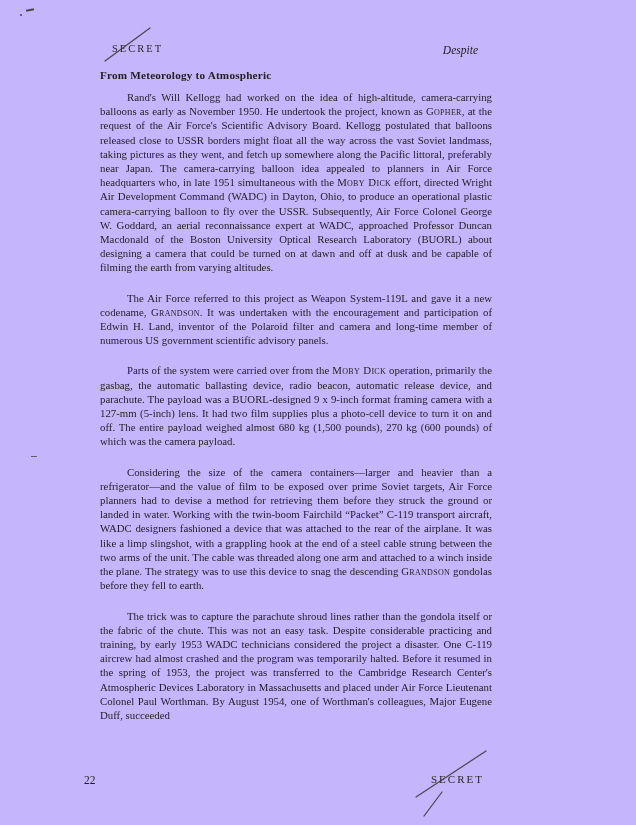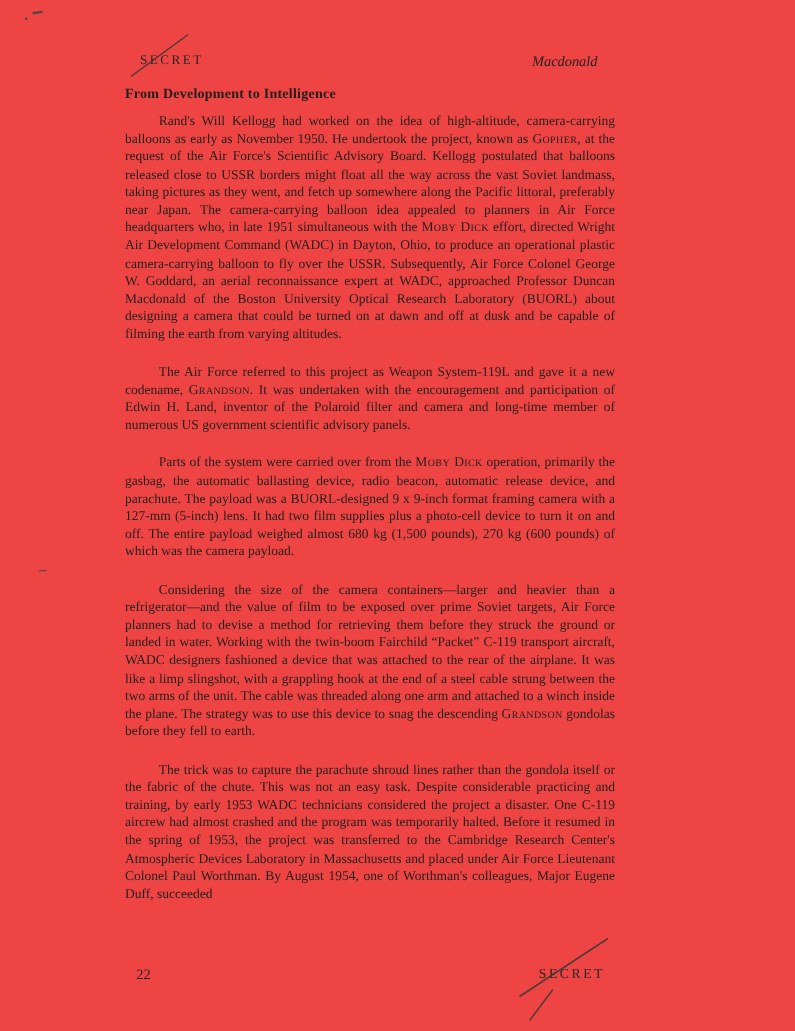--- a/index.html
+++ b/index.html
@@ -4,21 +4,21 @@
 <style>
   html, body { margin: 0; padding: 0; }
   body {
     width: 636px; height: 825px;
     background: #d8d8d4;
     font-family: "Liberation Serif", "DejaVu Serif", serif;
   }
   .page {
     position: relative;
     width: 636px; height: 825px;
-    background: #ef4444;
+    background: #c4b5fd;
     overflow: hidden;
     color: #221f1b;
   }
   
   .strikes {
     position: absolute; left: 0; top: 0;
     pointer-events: none;
   }
   .strikes line { stroke: #3c3a36; stroke-width: 1.2; stroke-linecap: round; opacity: .9; }
 
@@ -58,21 +58,21 @@
     color: #211f1c;
   }
   .body-text p {
     margin: 0 0 16px 0;
     text-indent: 27px;
   }
   .sc { font-variant: small-caps; letter-spacing: .3px; margin-top: 37px; }
 
   .page-number {
     position: absolute;
-    left: 109px; top: 774px;
+    left: 84px; top: 774px;
     font-size: 11.5px;
     text-align: center;
   }
 
   
   .artifact { position: absolute; background: #4a4641; }
   .a1 { left: 26px; top: 9px;  width: 8px; height: 1.6px; transform: rotate(-10deg); }
   .a2 { left: 20px; top: 14px; width: 2px; height: 2px; border-radius: 50%; }
   .a3 { left: 31px; top: 456px; width: 6px; height: 1.3px; opacity: .8; }
 </style>
@@ -80,23 +80,23 @@
 <body>
 
 <div class="page">
 
   <div class="artifact a1"></div>
   <div class="artifact a2"></div>
   <div class="artifact a3"></div>
 
   <div class="stamp stamp-top">SECRET</div>
 
-  <div class="running-head">Macdonald</div>
+  <div class="running-head">Despite</div>
 
-  <h1 class="title">From Development to Intelligence</h1>
+  <h1 class="title">From Meteorology to Atmospheric</h1>
 
   <div class="body-text">
     <p><span>Rand's Will Kellogg had worked on the idea of high-altitude, camera-carrying balloons as early as November 1950. He undertook the project, known as </span><span class="sc">Gopher</span><span>, at the request of the Air Force's Scientific Advisory Board. Kellogg postulated that balloons released close to USSR borders might float all the way across the vast Soviet landmass, taking pictures as they went, and fetch up somewhere along the Pacific littoral, preferably near Japan. The camera-carrying balloon idea appealed to planners in Air Force headquarters who, in late 1951 simultaneous with the </span><span class="sc">Moby Dick</span><span> effort, directed Wright Air Development Command (WADC) in Dayton, Ohio, to produce an operational plastic camera-carrying balloon to fly over the USSR. Subsequently, Air Force Colonel George W. Goddard, an aerial reconnaissance expert at WADC, approached Professor Duncan Macdonald of the Boston University Optical Research Laboratory (BUORL) about designing a camera that could be turned on at dawn and off at dusk and be capable of filming the earth from varying altitudes.</span></p>
 
     <p><span>The Air Force referred to this project as Weapon System-119L and gave it a new codename, </span><span class="sc">Grandson</span><span>. It was undertaken with the encouragement and participation of Edwin H. Land, inventor of the Polaroid filter and camera and long-time member of numerous US government scientific advisory panels.</span></p>
 
     <p><span>Parts of the system were carried over from the </span><span class="sc">Moby Dick</span><span> operation, primarily the gasbag, the automatic ballasting device, radio beacon, automatic release device, and parachute. The payload was a BUORL-designed 9 x 9-inch format framing camera with a 127-mm (5-inch) lens. It had two film supplies plus a photo-cell device to turn it on and off. The entire payload weighed almost 680 kg (1,500 pounds), 270 kg (600 pounds) of which was the camera payload.</span></p>
 
     <p><span>Considering the size of the camera containers—larger and heavier than a refrigerator—and the value of film to be exposed over prime Soviet targets, Air Force planners had to devise a method for retrieving them before they struck the ground or landed in water. Working with the twin-boom Fairchild “Packet” C-119 transport aircraft, WADC designers fashioned a device that was attached to the rear of the airplane. It was like a limp slingshot, with a grappling hook at the end of a steel cable strung between the two arms of the unit. The cable was threaded along one arm and attached to a winch inside the plane. The strategy was to use this device to snag the descending </span><span class="sc">Grandson</span><span> gondolas before they fell to earth.</span></p>
 

